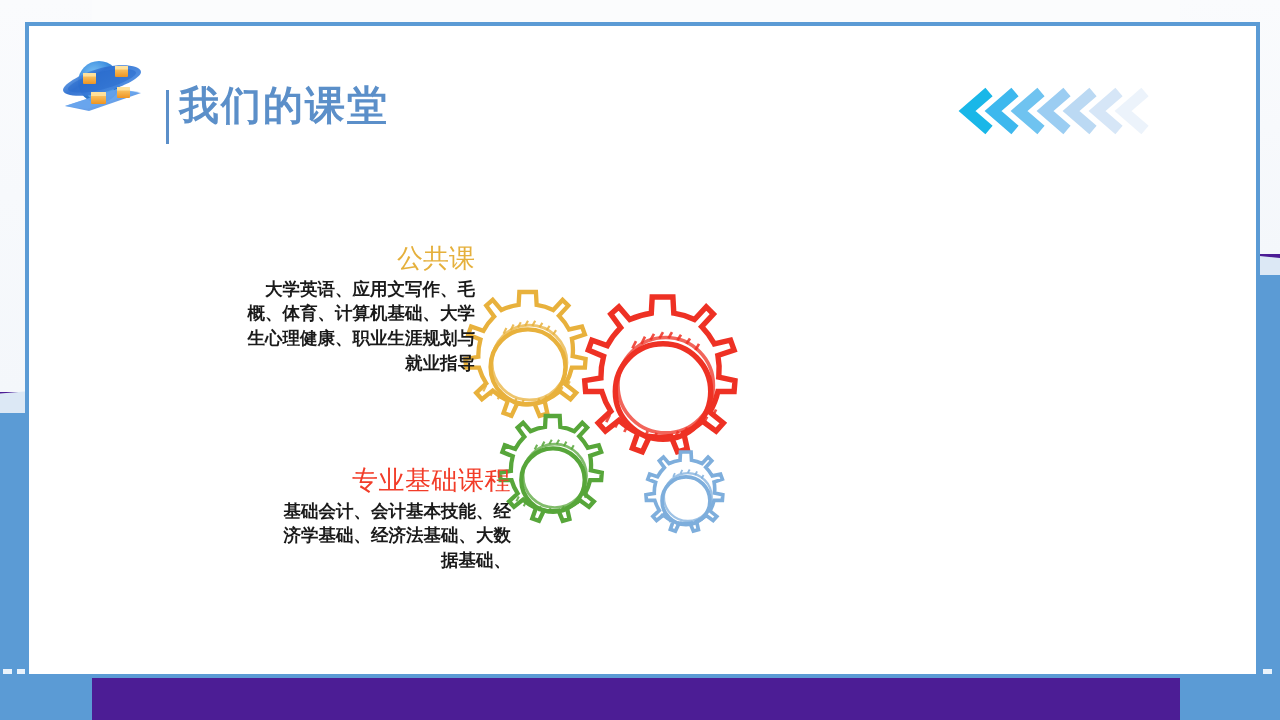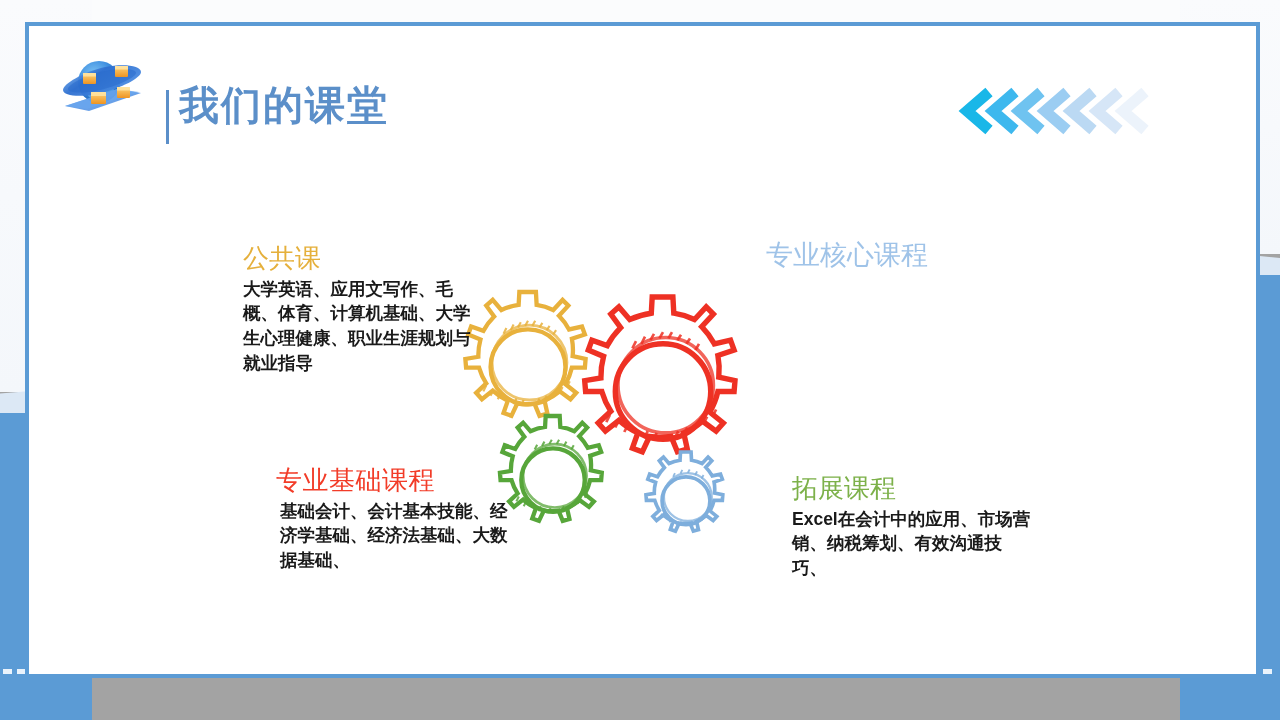--- a/index.html
+++ b/index.html
@@ -4,21 +4,21 @@
 <style>
   * { margin:0; padding:0; box-sizing:border-box; }
   html,body { width:1280px; height:720px; overflow:hidden; }
   body {
     font-family:"Liberation Sans","DejaVu Sans",sans-serif;
     background:#ffffff;
     position:relative;
   }
 
   
-  #slide { position:absolute; inset:0; background:#a3a3a3; overflow:hidden; }
+  #slide { position:absolute; inset:0; background:#4c1d95; overflow:hidden;text-align:right; }
 
   
   .band-left {
     position:absolute; left:0; top:413px; width:92px; height:307px;
     background:#5B9BD5;
   }
   .band-right {
     position:absolute; right:0; top:275px; width:100px; height:445px;
     background:#5B9BD5;
   }
@@ -311,28 +311,23 @@
           </g>
         </svg>
       </div>
 
       <div class="block" id="blk-public">
         <h3>公共课</h3>
         <p>大学英语、应用文写作、毛概、体育、计算机基础、大学生心理健康、职业生涯规划与就业指导</p>
       </div>
 
       <div class="block" id="blk-core">
-        <h3>专业核心课程</h3>
       </div>
 
       <div class="block" id="blk-basic">
         <h3>专业基础课程</h3>
         <p>基础会计、会计基本技能、经济学基础、经济法基础、大数据基础、</p>
       </div>
 
-      <div class="block" id="blk-extend">
-        <h3>拓展课程</h3>
-        <p>Excel在会计中的应用、市场营销、纳税筹划、有效沟通技巧、</p>
-      </div>
 
     </div>
   </div>
 </div>
 
 </body></html>

